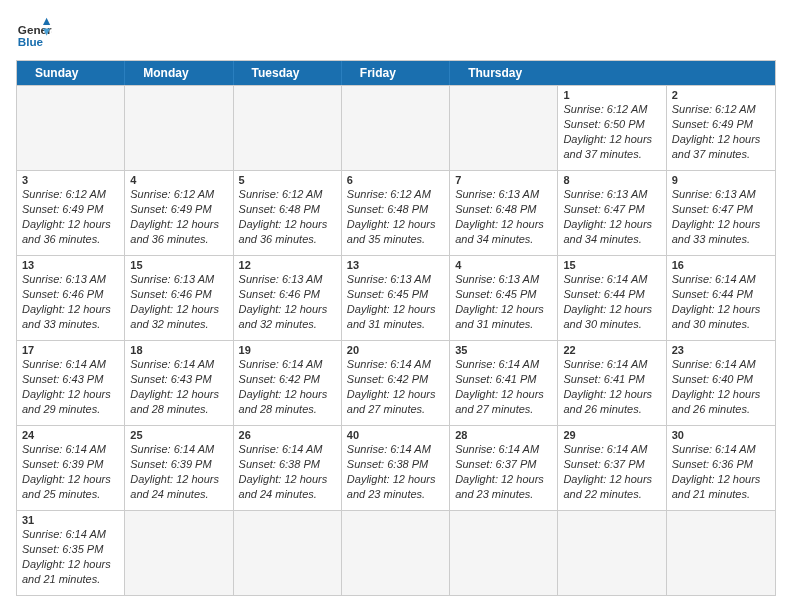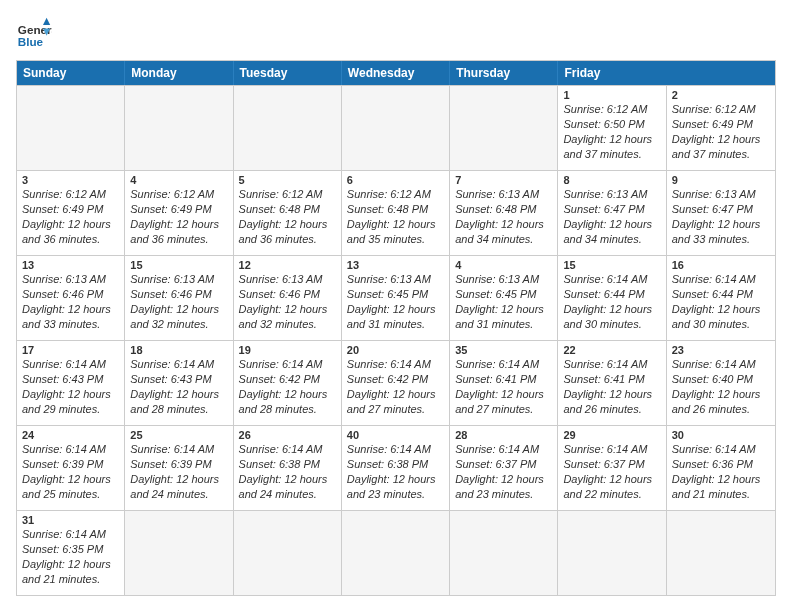--- a/index.html
+++ b/index.html
@@ -52,21 +52,21 @@
     }
     .cal-header-row {
       display: grid;
       grid-template-columns: repeat(7, 1fr);
       background: #1a6faf;
     }
     .cal-header-cell {
       color: #fff;
       font-size: 12px;
       font-weight: bold;
-      padding: 5px 6px;
+      padding: 5px 18px;
       border-right: 1px solid #2a7fbf;
       text-align: left;
     }
     .cal-header-cell:last-child { border-right: none; }
     .cal-body {
       display: flex;
       flex-direction: column;
       flex: 1;
     }
     .cal-row {
@@ -114,23 +114,22 @@
       <div class="month-title"></div>
       <div class="subtitle"></div>
     </div>
   </div>
 
   <div class="calendar">
     <div class="cal-header-row">
     <div class="cal-header-cell">Sunday</div>
         <div class="cal-header-cell">Monday</div>
         <div class="cal-header-cell">Tuesday</div>
-        <div class="cal-header-cell">Wednesday</div>
+        <div class="cal-header-cell">Friday</div>
         <div class="cal-header-cell">Thursday</div>
-        <div class="cal-header-cell">Friday</div>
       </div>
     <div class="cal-body">
     <div class="cal-row">
           <div class="cal-cell empty"></div>
           <div class="cal-cell empty"></div>
           <div class="cal-cell empty"></div>
           <div class="cal-cell empty"></div>
           <div class="cal-cell empty"></div>
           <div class="cal-cell">
             <div class="day-num">1</div>

